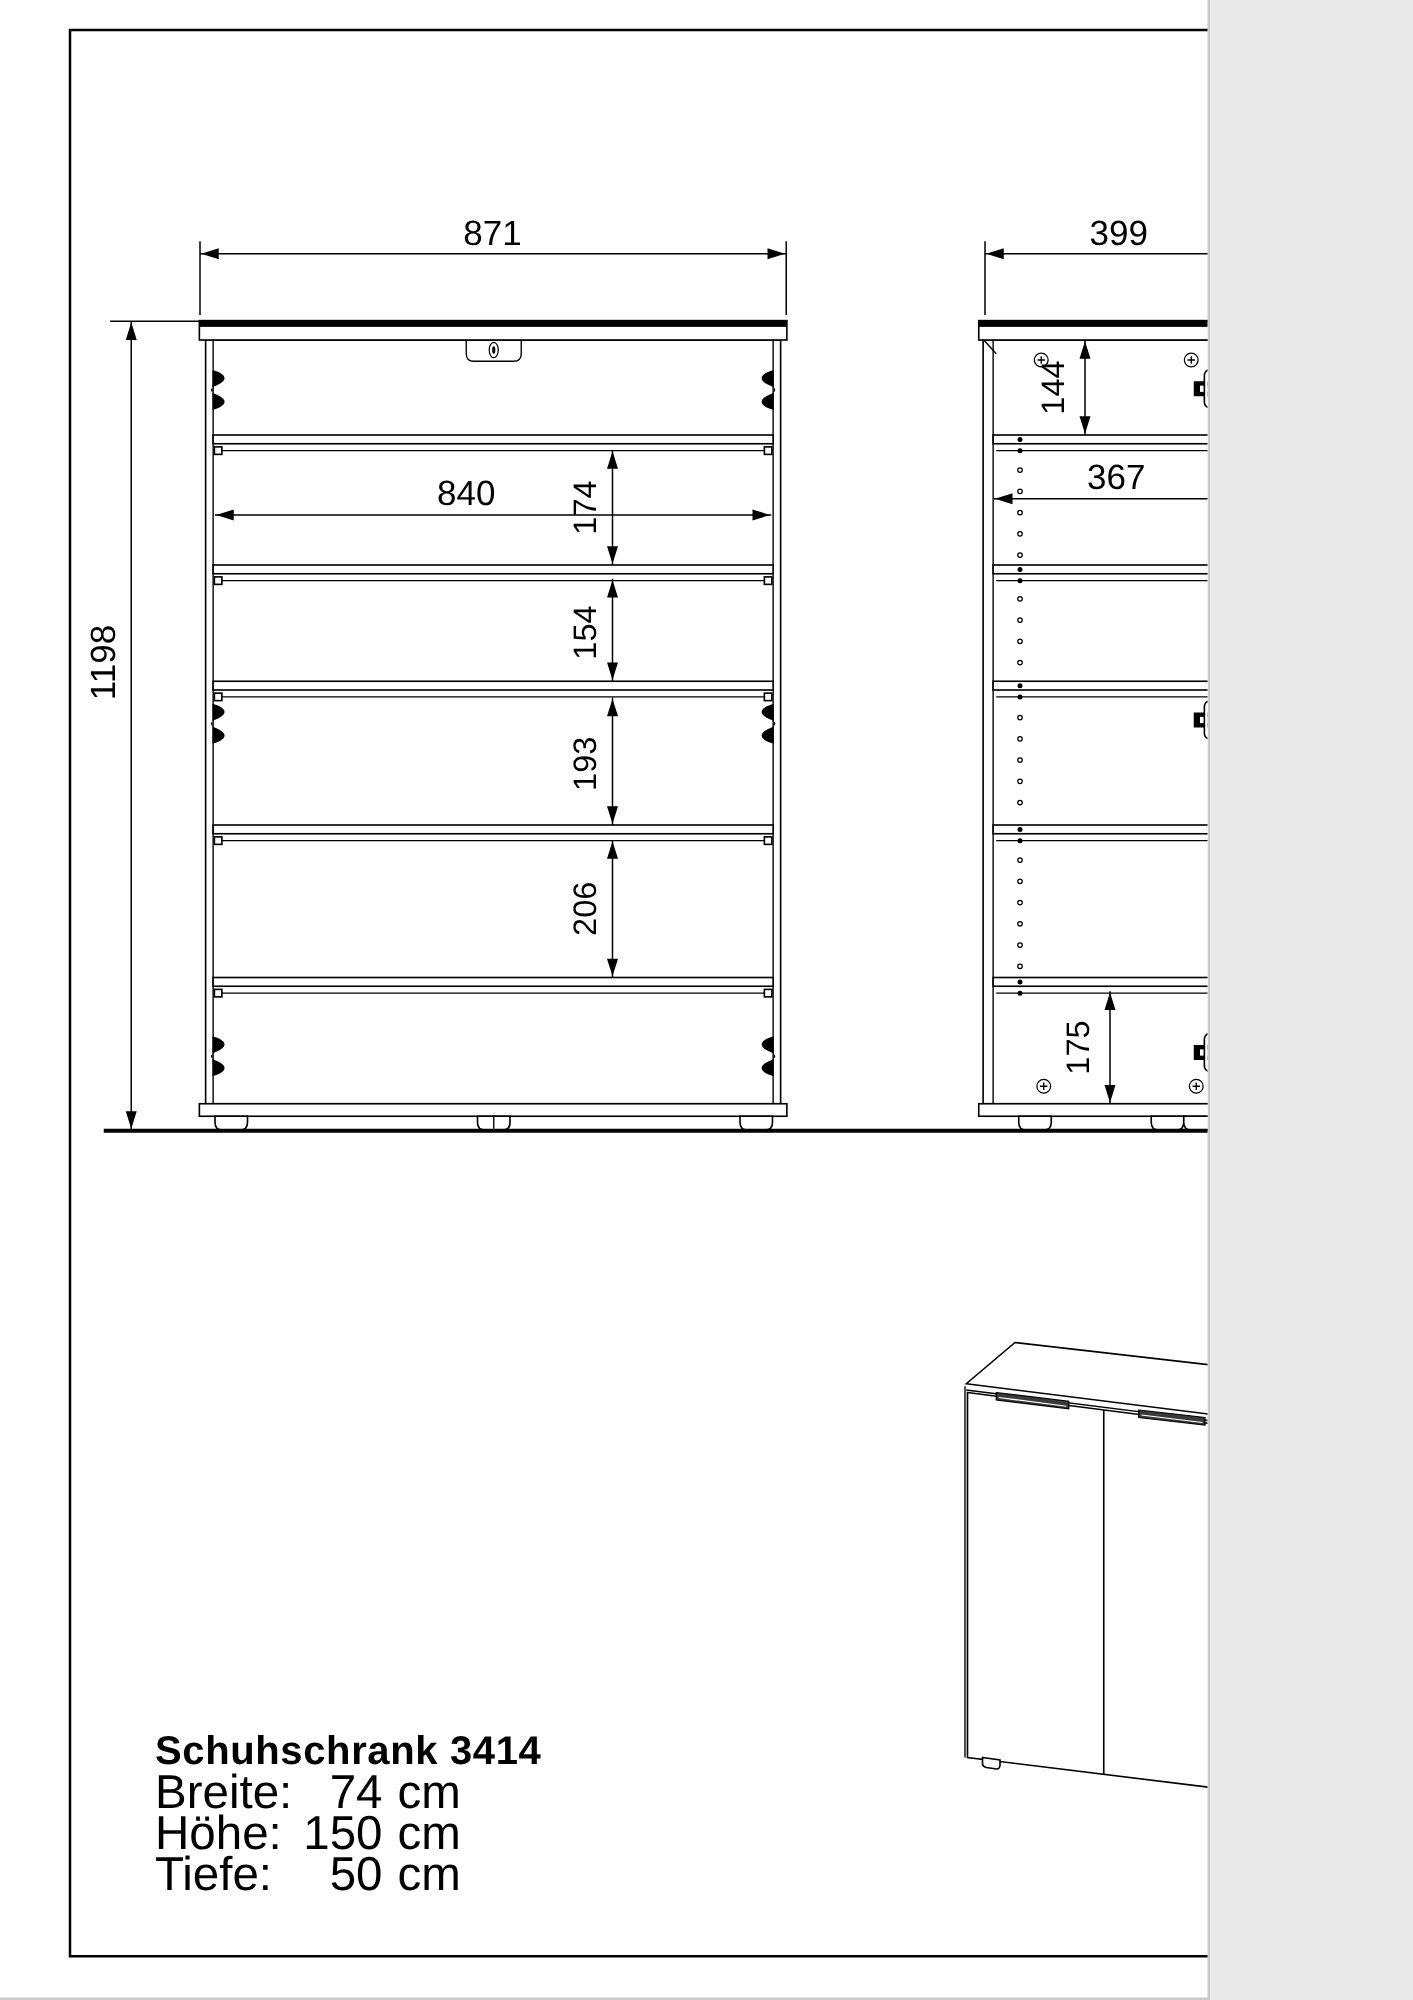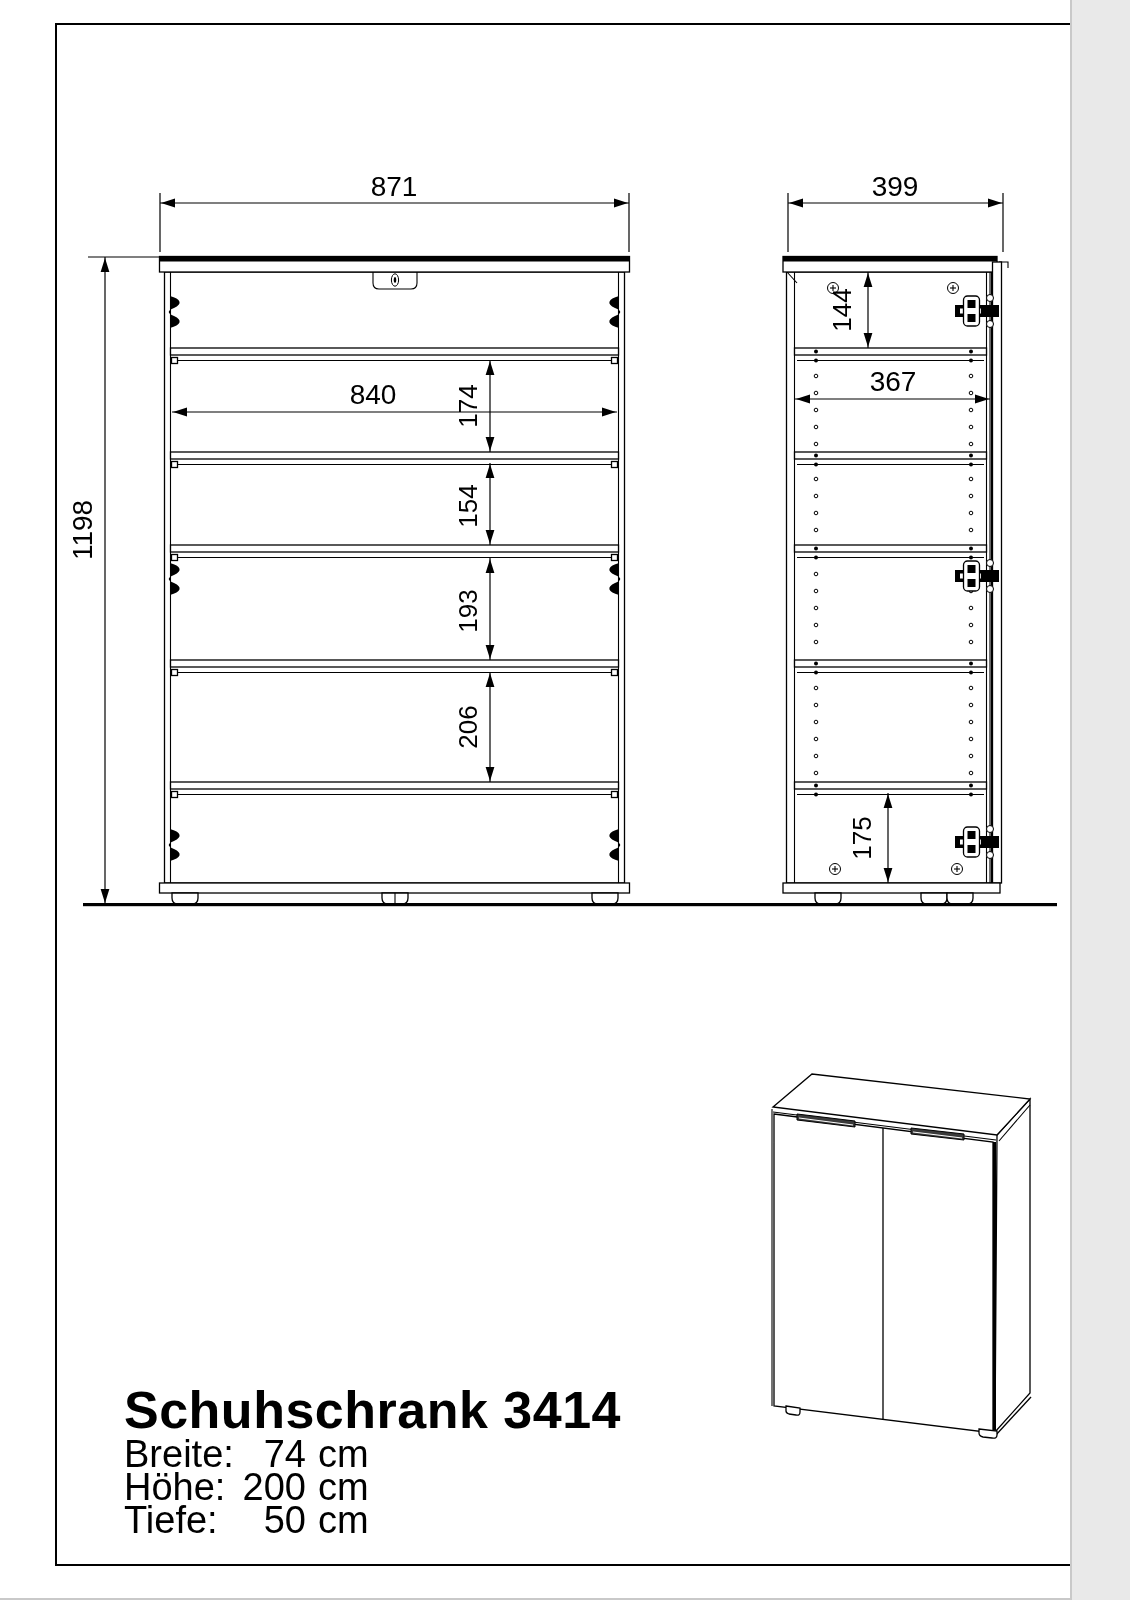--- a/index.html
+++ b/index.html
@@ -1,17 +1,17 @@
 <!DOCTYPE html>
 <html><head>
 <meta charset="utf-8">
 <style>
   html,body{margin:0;padding:0;background:#e9e9e9;}
   .page{
-    position:relative;width:1072px;height:1600px;background:#fff;
+    position:relative;width:968px;height:1600px;background:#fff;
     font-family:"Liberation Sans",sans-serif;overflow:hidden;
     border-right:2px solid #c9c9c9;border-bottom:2px solid #c9c9c9;box-sizing:border-box;
   }
   .frame{
     position:absolute;left:55px;top:23px;width:1041px;height:1543px;
     border:2px solid #000;box-sizing:border-box;
   }
   svg{position:absolute;left:0;top:0;}
   
   .ln{stroke:#000;stroke-width:1.3;fill:none}
@@ -20,21 +20,21 @@
   .bk{fill:#000;stroke:none}
   .wh{fill:#fff;stroke:none}
   .pin{fill:#fff;stroke:#000;stroke-width:1}
   .dim{stroke:#000;stroke-width:1.2;fill:none}
   .dimtxt{font:28px "Liberation Sans",sans-serif;fill:#000;text-anchor:middle}
   .sm{font-size:26px}
   .thk{stroke:#000;stroke-width:3;fill:none}
   .hndl{fill:#3a3a3a;stroke:#000;stroke-width:1}
   
   .titleblock{position:absolute;left:124px;top:1384px;color:#000;}
-  .tb-title{font-weight:bold;font-size:52px;line-height:1.0;letter-spacing:0.5px;}
+  .tb-title{font-weight:bold;font-size:32px;line-height:1.0;letter-spacing:0.5px;}
   .tb-rows{margin-top:2px;}
   .spec-row{display:flex;font-size:38px;line-height:33px;}
   .spec-label{width:116px;}
   .spec-num{width:66px;text-align:right;}
   .spec-unit{margin-left:12px;}
 </style>
 </head>
 <body>
 
 <div class="page">
@@ -314,21 +314,21 @@
   <div class="titleblock">
     <div class="tb-title">Schuhschrank 3414</div>
     <div class="tb-rows">
       <div class="spec-row">
         <span class="spec-label">Breite:</span>
         <span class="spec-num">74</span>
         <span class="spec-unit">cm</span>
       </div>
       <div class="spec-row">
         <span class="spec-label">Höhe:</span>
-        <span class="spec-num">200</span>
+        <span class="spec-num">150</span>
         <span class="spec-unit">cm</span>
       </div>
       <div class="spec-row">
         <span class="spec-label">Tiefe:</span>
         <span class="spec-num">50</span>
         <span class="spec-unit">cm</span>
       </div>
     </div>
   </div>
 </div>

